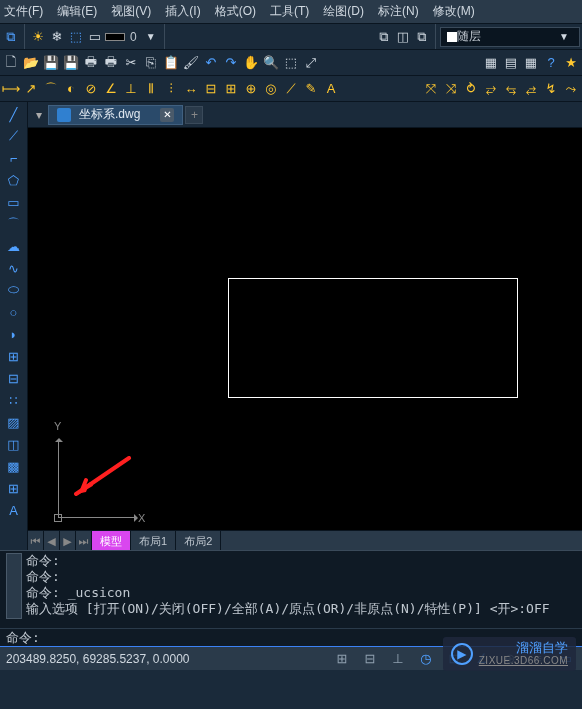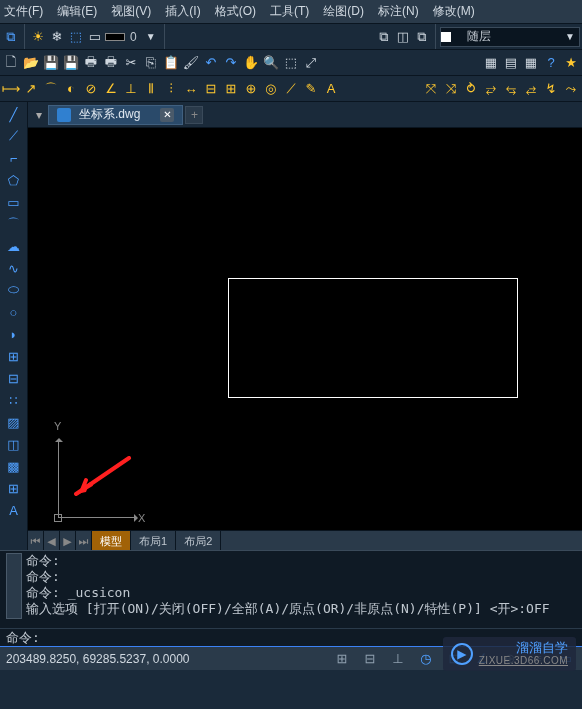--- a/index.html
+++ b/index.html
@@ -38,21 +38,21 @@
   display: inline-flex; align-items: center; justify-content: center;
   color: #d0d8e0; font-size: 13px;
   cursor: pointer;
 }
 .ticon.yellow { color: #ffc830; }
 .ticon.blue { color: #50a0ff; }
 .linewt { width: 20px; height: 8px; border: 1px solid #888; background: #000; }
 .layer-dd {
   display: flex; align-items: center;
   background: #0a1520; border: 1px solid #3a4a5a;
-  height: 20px; padding: 0 0; gap: 16px;
+  height: 20px; padding: 0 6px; gap: 0;
   min-width: 140px;
 }
 .layer-dd .sq { width: 10px; height: 10px; background: #fff; }
 .main-area { display: flex; height: 448px; }
 .side-toolbar {
   width: 28px;
   background: #1a2a3a;
   border-right: 1px solid #0a1520;
   display: flex; flex-direction: column;
   gap: 2px; padding: 2px 0;
@@ -103,21 +103,21 @@
 }
 .red-arrow svg { width: 100%; height: 100%; }
 .layout-tabs {
   height: 20px; background: #2a3a4a;
   display: flex; align-items: center;
   border-top: 1px solid #0a1520;
   gap: 0; font-size: 11px;
 }
 .layout-tabs .nav { width: 16px; text-align: center; color: #888; cursor:pointer; border-right: 1px solid #0a1520; height: 100%; line-height: 20px;}
 .layout-tabs .ltab { padding: 0 8px; border-right: 1px solid #0a1520; cursor: pointer; color: #c0c8d0; height: 100%; line-height: 20px;}
-.layout-tabs .ltab.active { background: #a16207; color: #fff; }
+.layout-tabs .ltab.active { background: #d946ef; color: #fff; }
 .cmd-area {
   background: #1a2a3a;
 }
 .cmd-hist {
   height: 78px;
   background: #0f1a25;
   padding: 2px 6px;
   font-family: Consolas, monospace;
   font-size: 13px;
   color: #c0c8d0;

